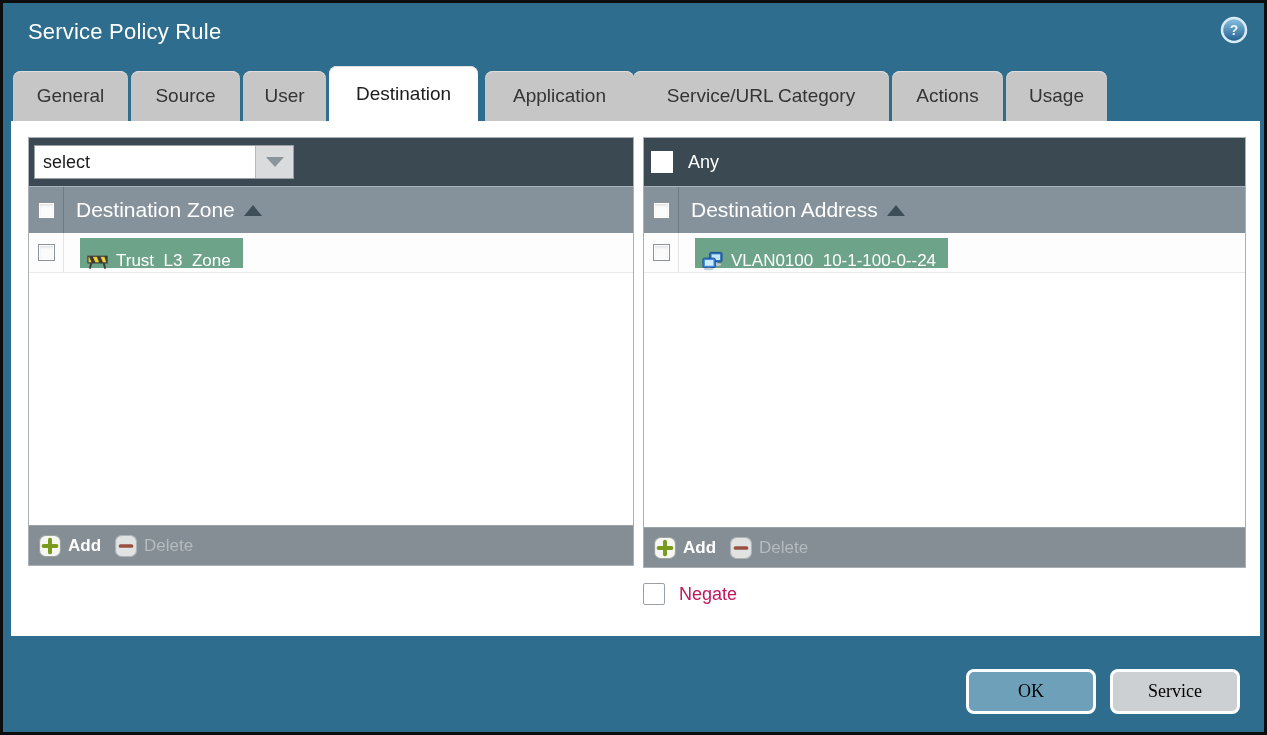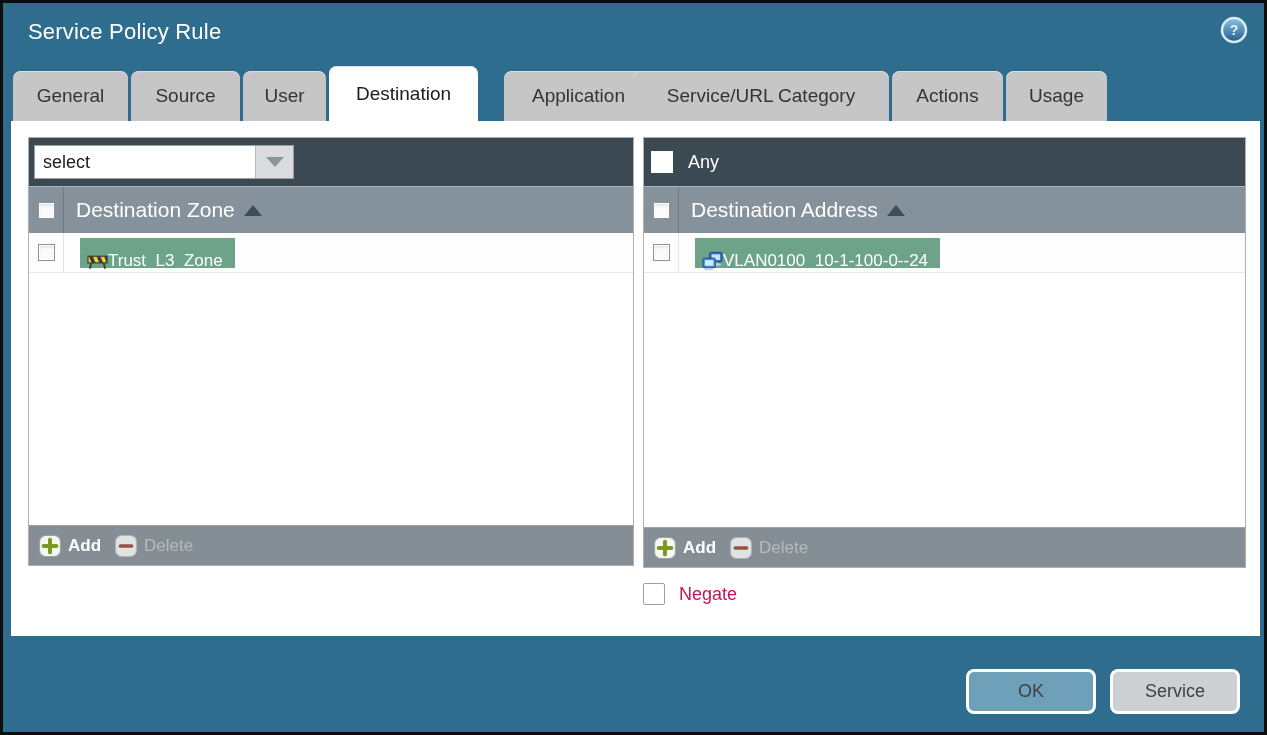--- a/index.html
+++ b/index.html
@@ -29,21 +29,21 @@
     font-size:19px; cursor:pointer;
     box-shadow: inset 0 1px 0 #dedede;
   }
   .tab.active {
     top:63px; height:55px; background:#ffffff; color:#1d1d1d; z-index:3;
   }
   .t1 { left:10px;  width:115px; }
   .t2 { left:128px; width:109px; }
   .t3 { left:240px; width:83px;  }
   .t4 { left:326px; width:149px; }
-  .t5 { left:501px; width:149px; }
+  .t5 { left:482px; width:149px; }
   .t6 { left:630px; width:256px; }
   .t7 { left:889px; width:111px; }
   .t8 { left:1003px;width:101px; }
 
   
   .content {
     position:absolute; left:8px; top:118px; width:1249px; height:515px;
     background:#ffffff; z-index:2;
   }
 
@@ -99,21 +99,21 @@
   
   .rows { flex:1 1 auto; background:#ffffff; overflow:hidden; }
   .row {
     height:40px; display:flex; align-items:center;
     border-bottom:1px solid #e7e9ea; background:#fdfdfd;
   }
   .row .cb-cell { border-right:1px solid #e2e4e6; }
   .chip {
     margin-left:16px; height:30px;
     background:#6da489; color:#ffffff; font-size:17px;
-    display:flex; align-items:center; padding:16px 12px 0 7px;
+    display:flex; align-items:center; gap:8px; padding:16px 12px 0 7px;
     cursor:pointer; white-space:nowrap;
   }
 
   
   .panel-foot {
     height:40px; background:#848e94; flex:0 0 auto;
     display:flex; align-items:center; gap:14px; padding-left:10px;
     border-top:1px solid #9aa3a9;
   }
   .tool-btn { display:flex; align-items:center; gap:7px; font-size:17px; cursor:pointer; }
@@ -124,21 +124,21 @@
   .negate-wrap {
     position:absolute; left:632px; top:462px;
     display:flex; align-items:center; gap:14px;
     color:#be185d; font-size:18px;
   }
 
   
   .action-btn {
     position:absolute; top:666px; width:130px; height:45px;
     border:3px solid #ffffff; border-radius:8px;
-    font-size:18px; color:#404040; font-family:Liberation Sans, sans-serif;
+    font-size:18px; color:#000000; font-family:Liberation Serif, serif;
     display:flex; align-items:center; justify-content:center; cursor:pointer;
   }
   .btn-ok     { left:963px;  background:#6ea1b9; }
   .btn-cancel { left:1107px; background:#ccd0d2; }
 </style>
 </head>
 <body>
 
 <div class="screen">
 

